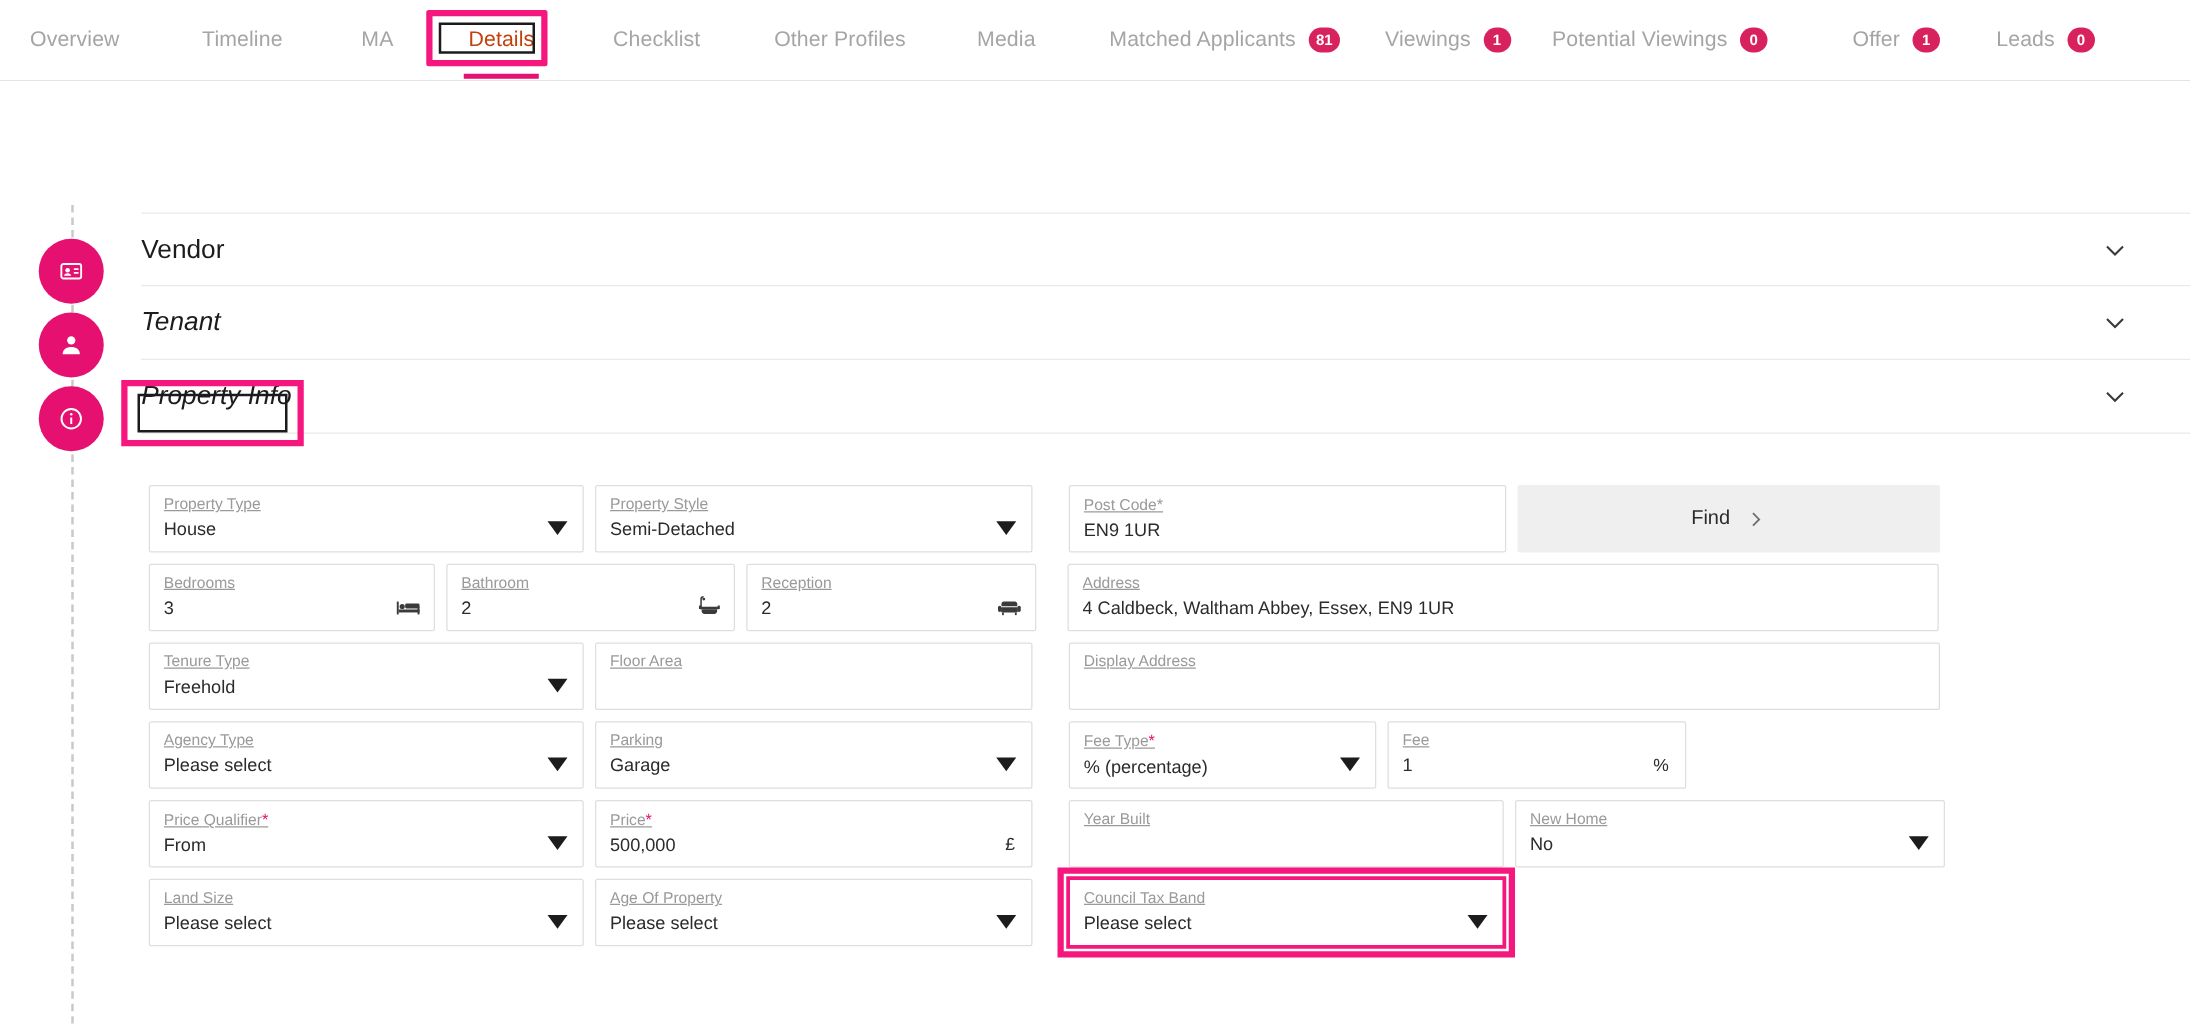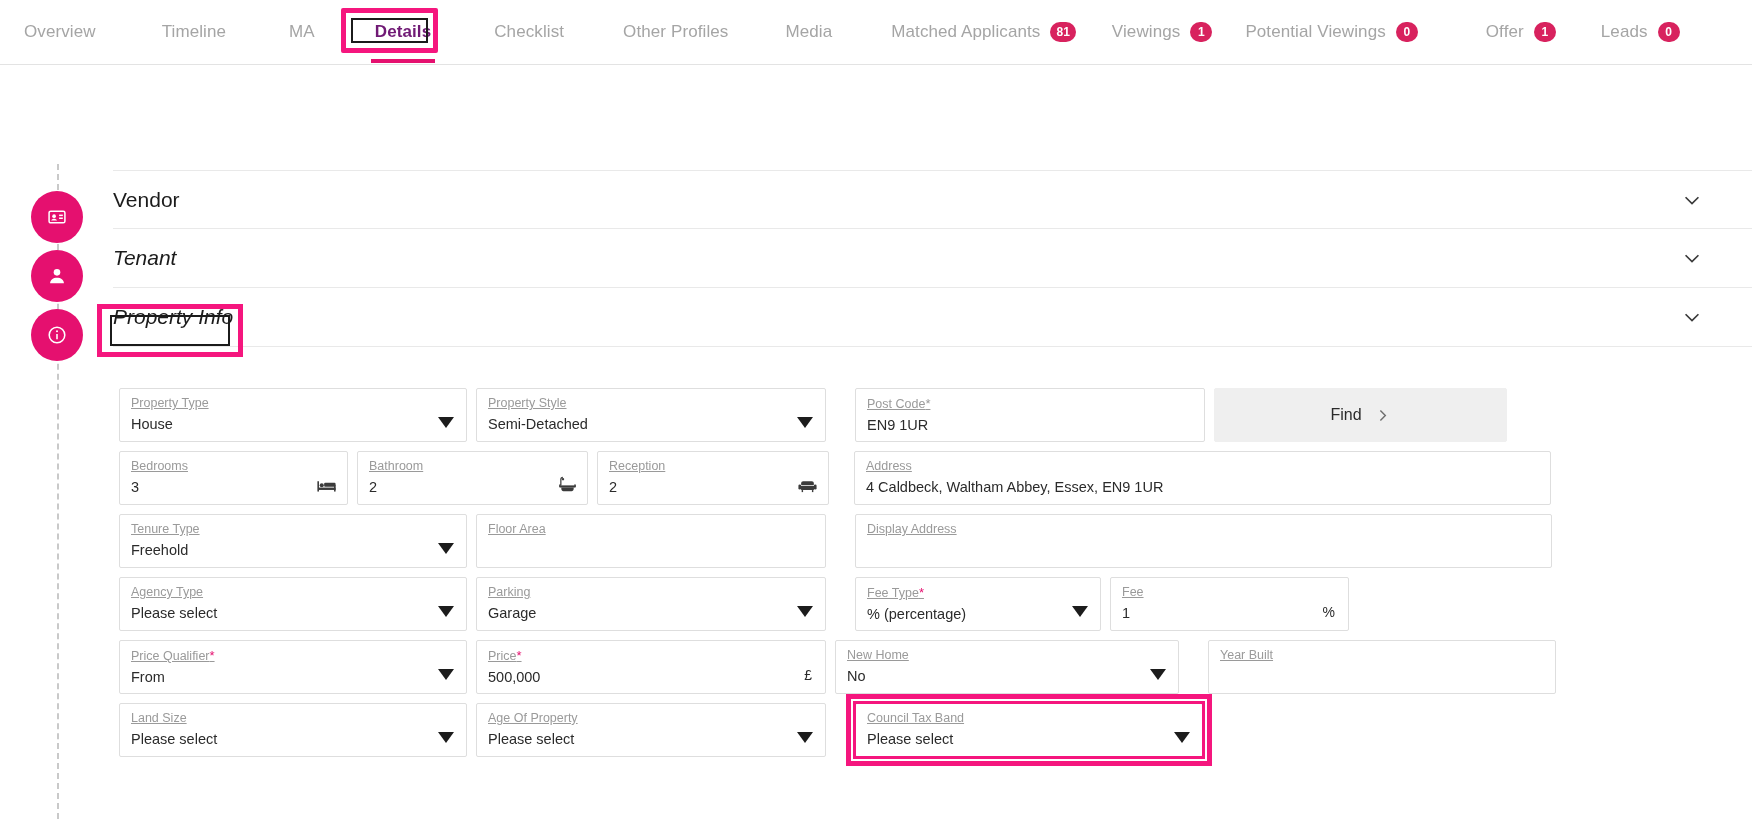--- a/index.html
+++ b/index.html
@@ -27,21 +27,21 @@
     align-items: center;
     gap: 10px;
     font-size: 17px;
     color: #a5a5a5;
     white-space: nowrap;
     cursor: pointer;
     padding: 0 0;
   }
   .tab + .tab { margin-left: 0; }
   .tab-label { letter-spacing: 0.1px; }
-  .tab.active .tab-label { color: #701a75; font-weight: 700; }
+  .tab.active .tab-label { color: #c2410c; font-weight: 400; }
   .tab.active::after {
     content: "";
     position: absolute;
     left: -4px; right: -4px;
     bottom: -21px;
     height: 4px;
     background: #e5106f;
   }
   .tab-badge {
     display: inline-flex;
@@ -236,21 +236,21 @@
     z-index: 4;
   }
 
   
   .w-a { width: 348px; }   
   .w-b { width: 350px; }   
   .w-c { width: 229px; }
   .w-d { width: 231px; }
   .w-e { width: 232px; }
   .w-pc { width: 350px; }
-  .w-find { width: 293px; }
+  .w-find { width: 338px; }
   .w-addr { width: 697px; }
   .w-fee-type { width: 246px; }
   .w-fee { width: 239px; }
   .w-vat { width: 229px; }
   .w-year { width: 348px; }
   .w-newhome { width: 344px; }
 </style>
 </head>
 <body>
 
@@ -513,29 +513,29 @@
       </div>
 
       <div class="field w-b">
         <div class="flabel">
           <span>Price</span><span class="req">*</span>
         </div>
         <div class="fvalue">500,000</div>
         <span class="unit">£</span>
       </div>
 
+      <div class="field w-year" style="margin-left:20px;">
+        <div class="flabel">Year Built</div>
+        <div class="fvalue"></div>
+      </div>
+
       <div class="field w-newhome">
         <div class="flabel">New Home</div>
         <div class="fvalue">No</div>
         <span class="caret"></span>
-      </div>
-
-      <div class="field w-year" style="margin-left:20px;">
-        <div class="flabel">Year Built</div>
-        <div class="fvalue"></div>
       </div>
     </div>
 
     <div class="frow">
       <div class="field w-a">
         <div class="flabel">Land Size</div>
         <div class="fvalue">Please select</div>
         <span class="caret"></span>
       </div>
 

